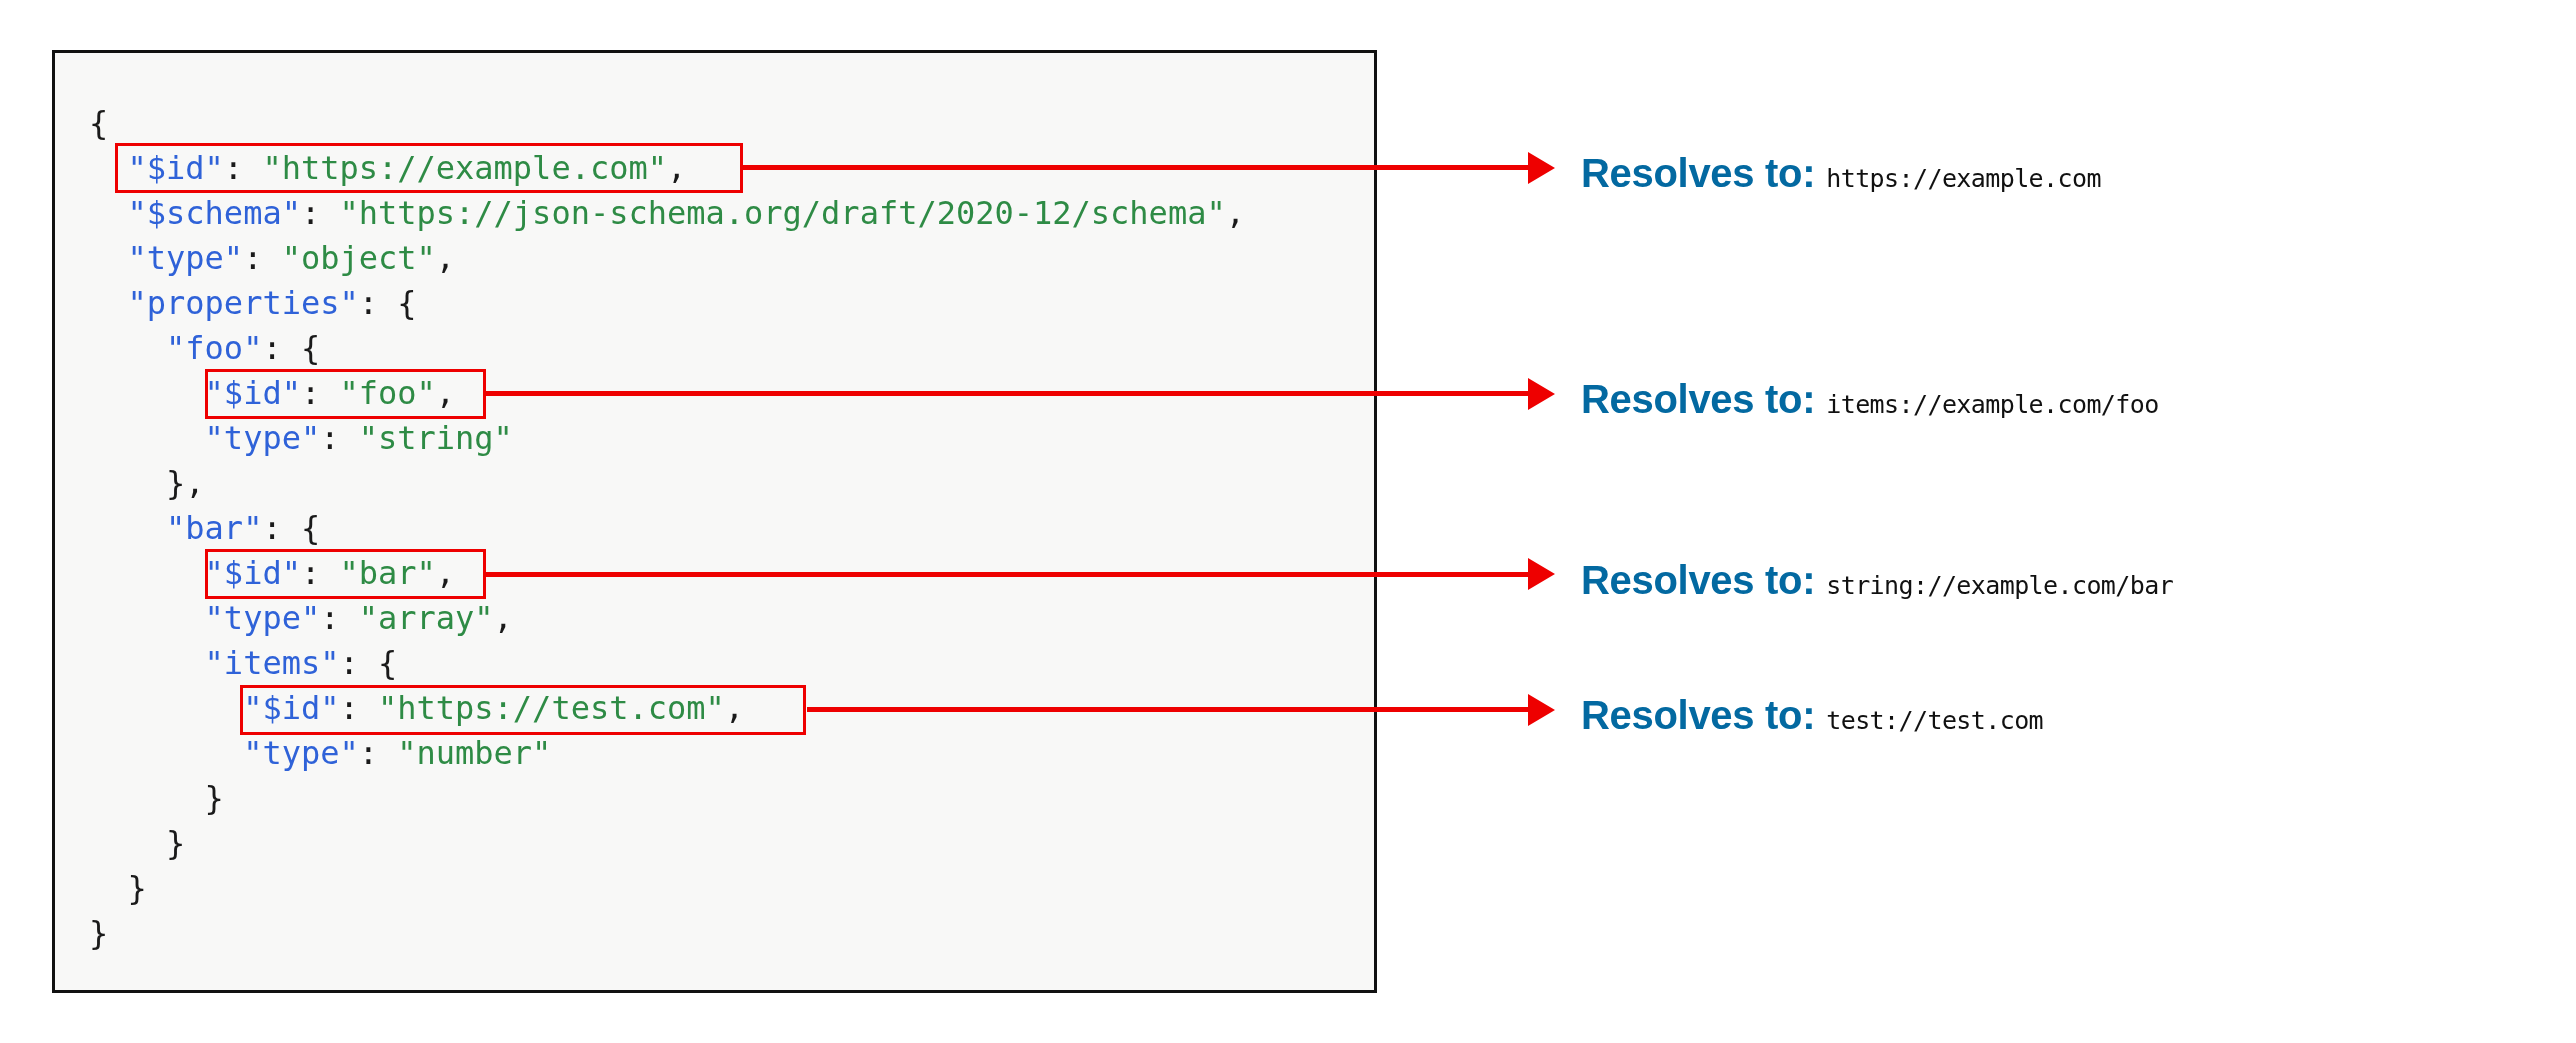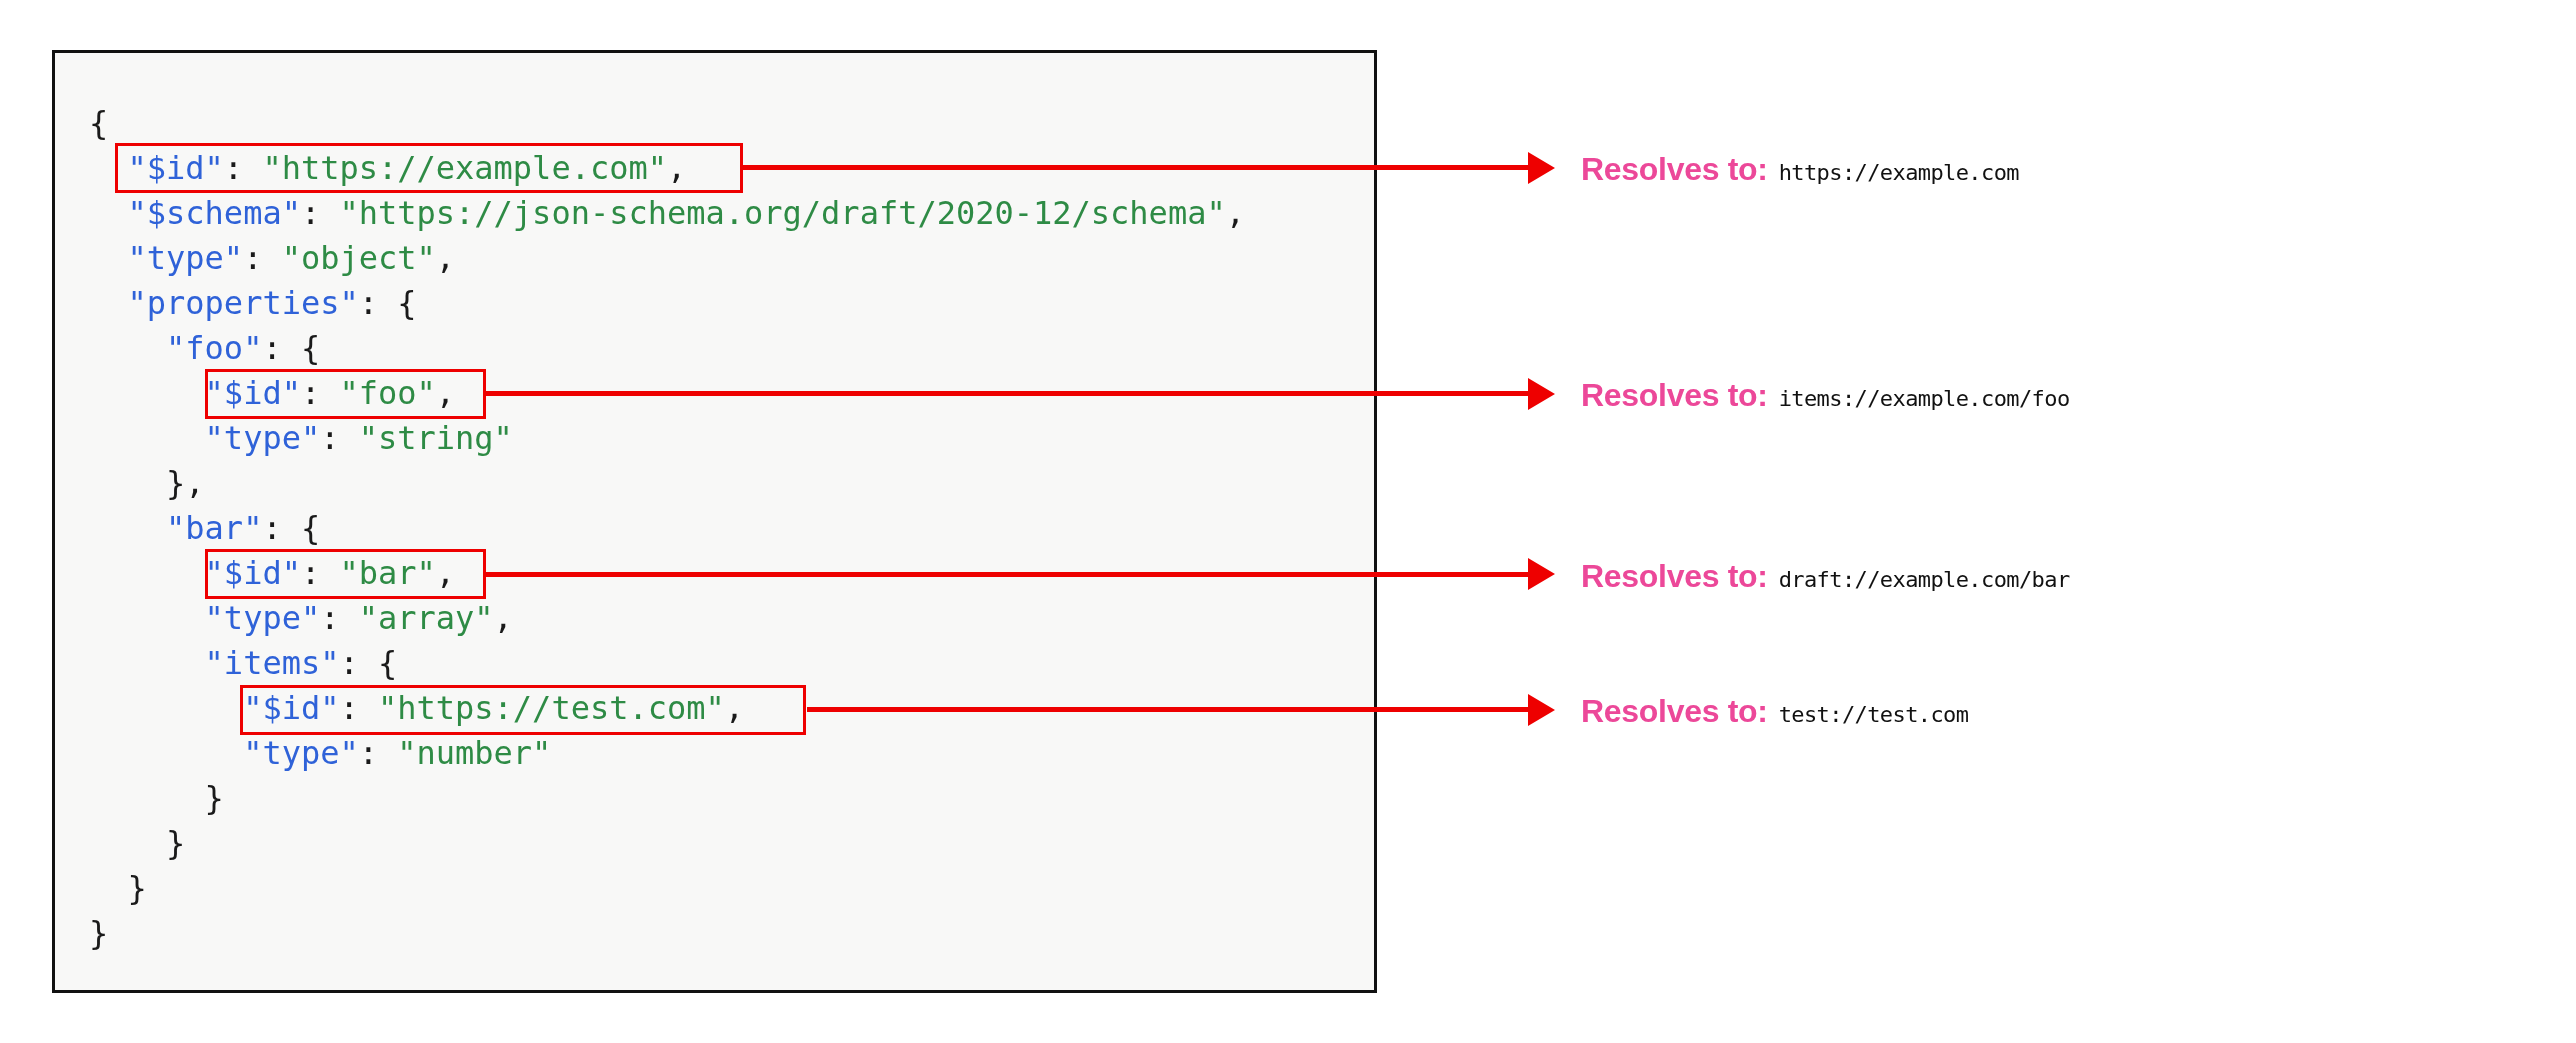--- a/index.html
+++ b/index.html
@@ -73,27 +73,27 @@
   
   .resolve-row {
     position: absolute;
     display: flex;
     align-items: baseline;
     white-space: nowrap;
   }
   .resolve-label {
     font-family: "Liberation Sans", sans-serif;
     font-weight: bold;
-    font-size: 32px;
-    color: #ec4899;
+    font-size: 40px;
+    color: #0369a1;
     letter-spacing: -0.3px;
   }
   .resolve-url {
     font-family: "DejaVu Sans Mono", "Liberation Mono", monospace;
-    font-size: 22px;
+    font-size: 25px;
     color: #111111;
     margin-left: 11px;
     letter-spacing: -0.6px;
   }
 </style>
 </head>
 <body>
 
 <div id="code-panel">
 
@@ -121,20 +121,20 @@
   <span class="resolve-url">https://example.com</span>
 </div>
 
 <div class="resolve-row" style="left:1581px; top:377px;">
   <span class="resolve-label">Resolves to:</span>
   <span class="resolve-url">items://example.com/foo</span>
 </div>
 
 <div class="resolve-row" style="left:1581px; top:558px;">
   <span class="resolve-label">Resolves to:</span>
-  <span class="resolve-url">draft://example.com/bar</span>
+  <span class="resolve-url">string://example.com/bar</span>
 </div>
 
 <div class="resolve-row" style="left:1581px; top:693px;">
   <span class="resolve-label">Resolves to:</span>
   <span class="resolve-url">test://test.com</span>
 </div>
 
 
 </body></html>

